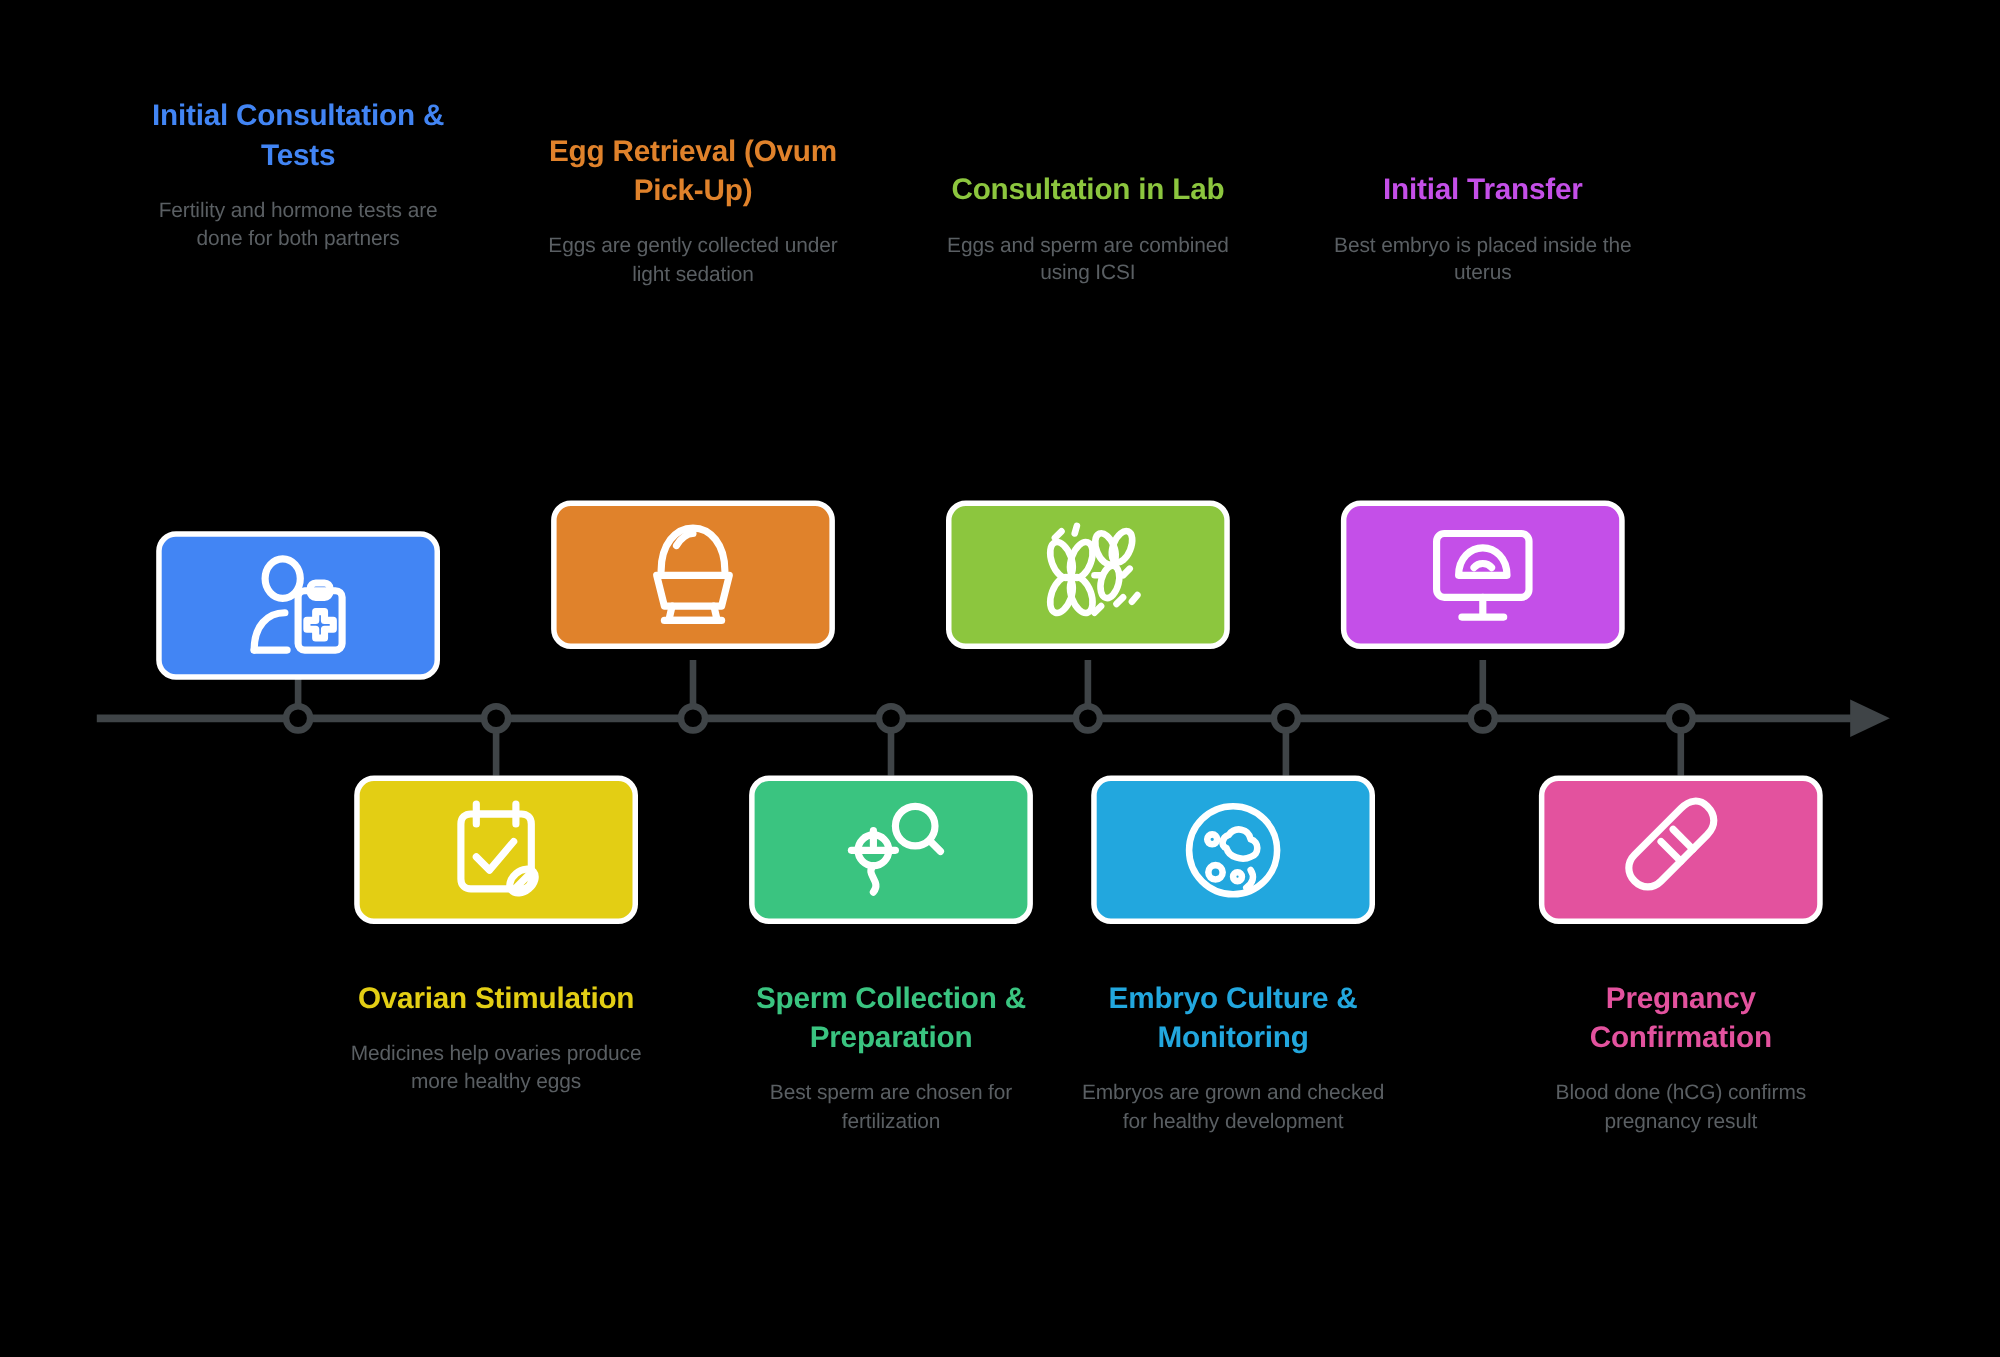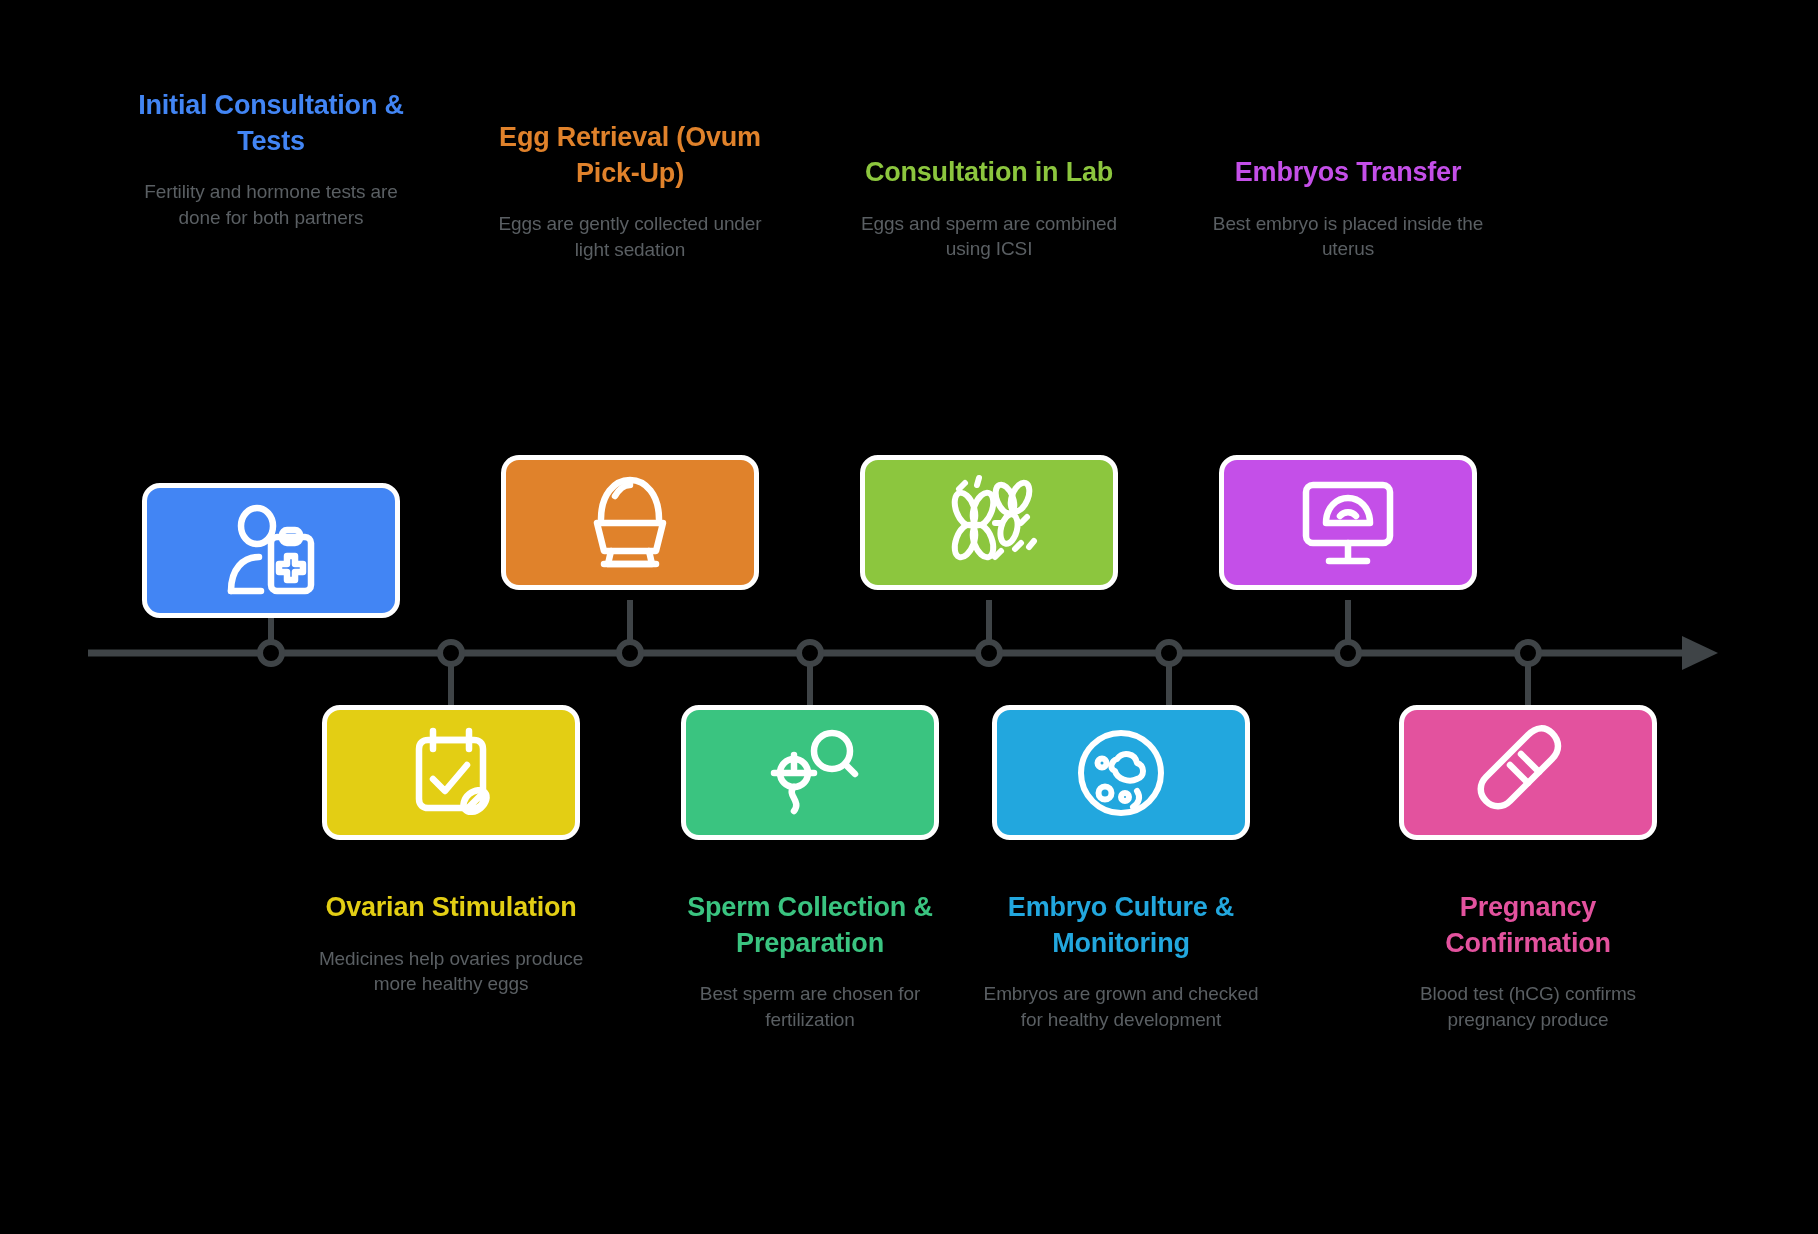--- a/index.html
+++ b/index.html
@@ -161,21 +161,21 @@
         <line x1="84" y1="52" x2="90" y2="46"></line>
         <line x1="78" y1="78" x2="84" y2="72"></line>
         <line x1="92" y1="76" x2="97" y2="70"></line>
         <line x1="58" y1="86" x2="64" y2="80"></line>
       </svg>
     </div>
   </div>
 
   <div class="step top" style="left:1198px; top:60px; height:540px;">
     <div class="step-text" style="top:95px;">
-      <div class="step-title" style="color:#C44FE8;">Embryos Transfer</div>
+      <div class="step-title" style="color:#C44FE8;">Initial Transfer</div>
       <div class="step-desc">Best embryo is placed inside the uterus</div>
     </div>
     <div class="card" style="top:395px; background:#C44FE8;">
       <svg width="104" height="104" viewBox="0 0 104 104" fill="none" stroke="#ffffff" stroke-width="6.5" stroke-linecap="round" stroke-linejoin="round">
         <rect x="10" y="14" width="84" height="58" rx="7"></rect>
         <path d="M30 52 C30 36 41 27 52 27 C63 27 74 36 74 52 Z"></path>
         <path d="M44 45 C48 40 56 40 60 45"></path>
         <line x1="52" y1="72" x2="52" y2="88"></line>
         <line x1="33" y1="90" x2="71" y2="90"></line>
       </svg>
@@ -237,17 +237,17 @@
   <div class="step bottom" style="left:1378px; top:705px; height:480px;">
     <div class="card" style="background:#E3529E;">
       <svg width="104" height="104" viewBox="0 0 104 104" fill="none" stroke="#ffffff" stroke-width="6.5" stroke-linecap="round" stroke-linejoin="round">
         <path d="M76 12 C84 20 84 30 76 38 L34 80 C27 87 17 87 10 80 C3 73 3 63 10 56 L52 14 C60 6 69 5 76 12 Z"></path>
         <line x1="34" y1="44" x2="52" y2="62"></line>
         <line x1="45" y1="33" x2="63" y2="51"></line>
       </svg>
     </div>
     <div class="step-text" style="top:185px;">
       <div class="step-title" style="color:#E3529E;">Pregnancy Confirmation</div>
-      <div class="step-desc">Blood test (hCG) confirms pregnancy produce</div>
+      <div class="step-desc">Blood done (hCG) confirms pregnancy result</div>
     </div>
   </div>
 
 </div>
 
 </body></html>

